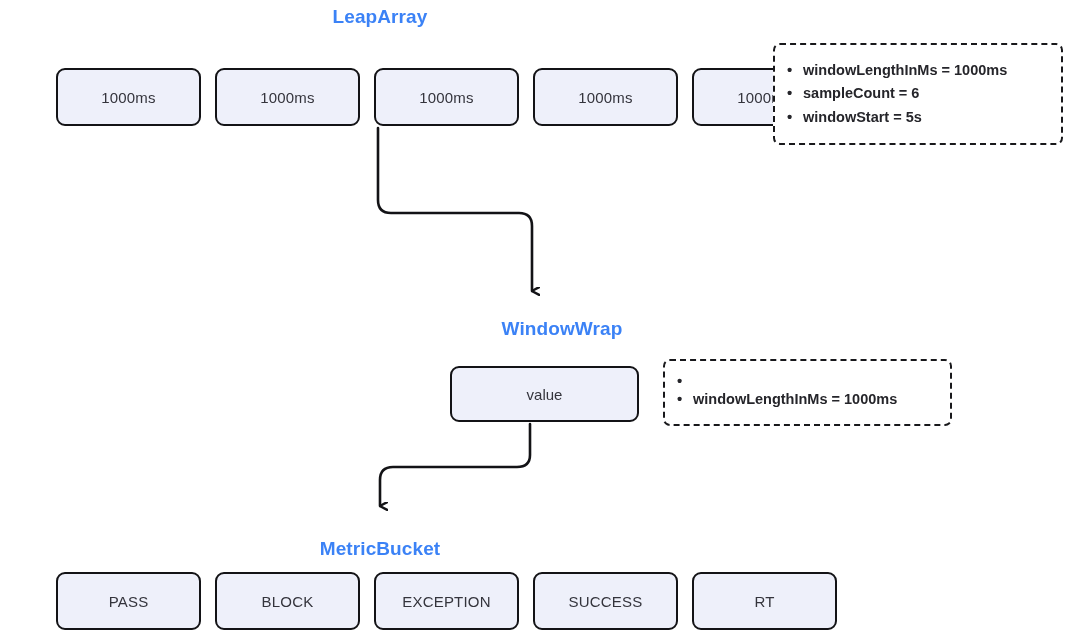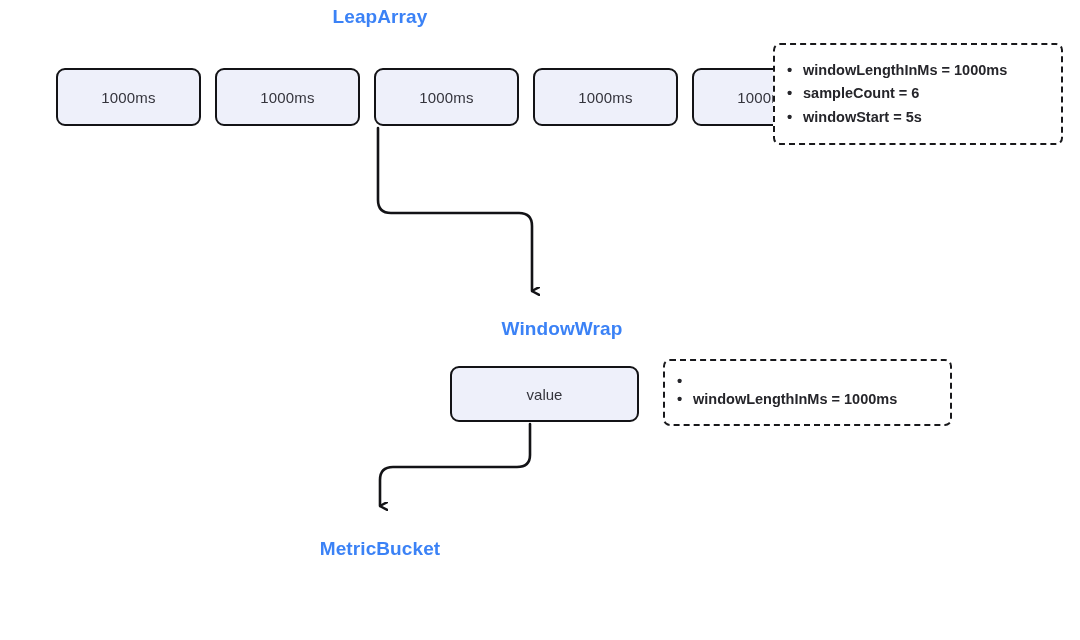--- a/index.html
+++ b/index.html
@@ -134,20 +134,27 @@
       <span class="note-bullet">•</span>
     </div>
     <div class="note-line">
       <span class="note-bullet">•</span>
       <span>windowLengthInMs = 1000ms</span>
     </div>
   </div>
 
   <div class="section-title" style="left:380px; top:538px;">MetricBucket</div>
 
+  <div class="cell-row" style="left:13px; top:572px;">
+    <div class="cell" style="width:145px; height:58px;">PASS</div>
+    <div class="cell" style="width:145px; height:58px;">BLOCK</div>
+    <div class="cell" style="width:145px; height:58px;">EXCEPTION</div>
+    <div class="cell" style="width:145px; height:58px;">SUCCESS</div>
+    <div class="cell" style="width:145px; height:58px;">RT</div>
+  </div>
 
   <svg class="connectors" viewBox="0 0 1080 640">
     <defs>
       <marker id="arrowhead" markerWidth="9" markerHeight="9" refX="4.2" refY="7.6" orient="auto" markerUnits="userSpaceOnUse">
         <path d="M 0.3 0.4 L 4.2 7.8 L 8.1 0.4" fill="none" stroke="#131316" stroke-width="2.4" stroke-linecap="round" stroke-linejoin="round"></path>
       </marker>
     </defs>
 
     <path d="M 378 128 L 378 200 Q 378 213 391 213 L 519 213 Q 532 213 532 226 L 532 291" fill="none" stroke="#131316" stroke-width="2.6" stroke-linecap="round" marker-end="url(#arrowhead)"></path>
 

